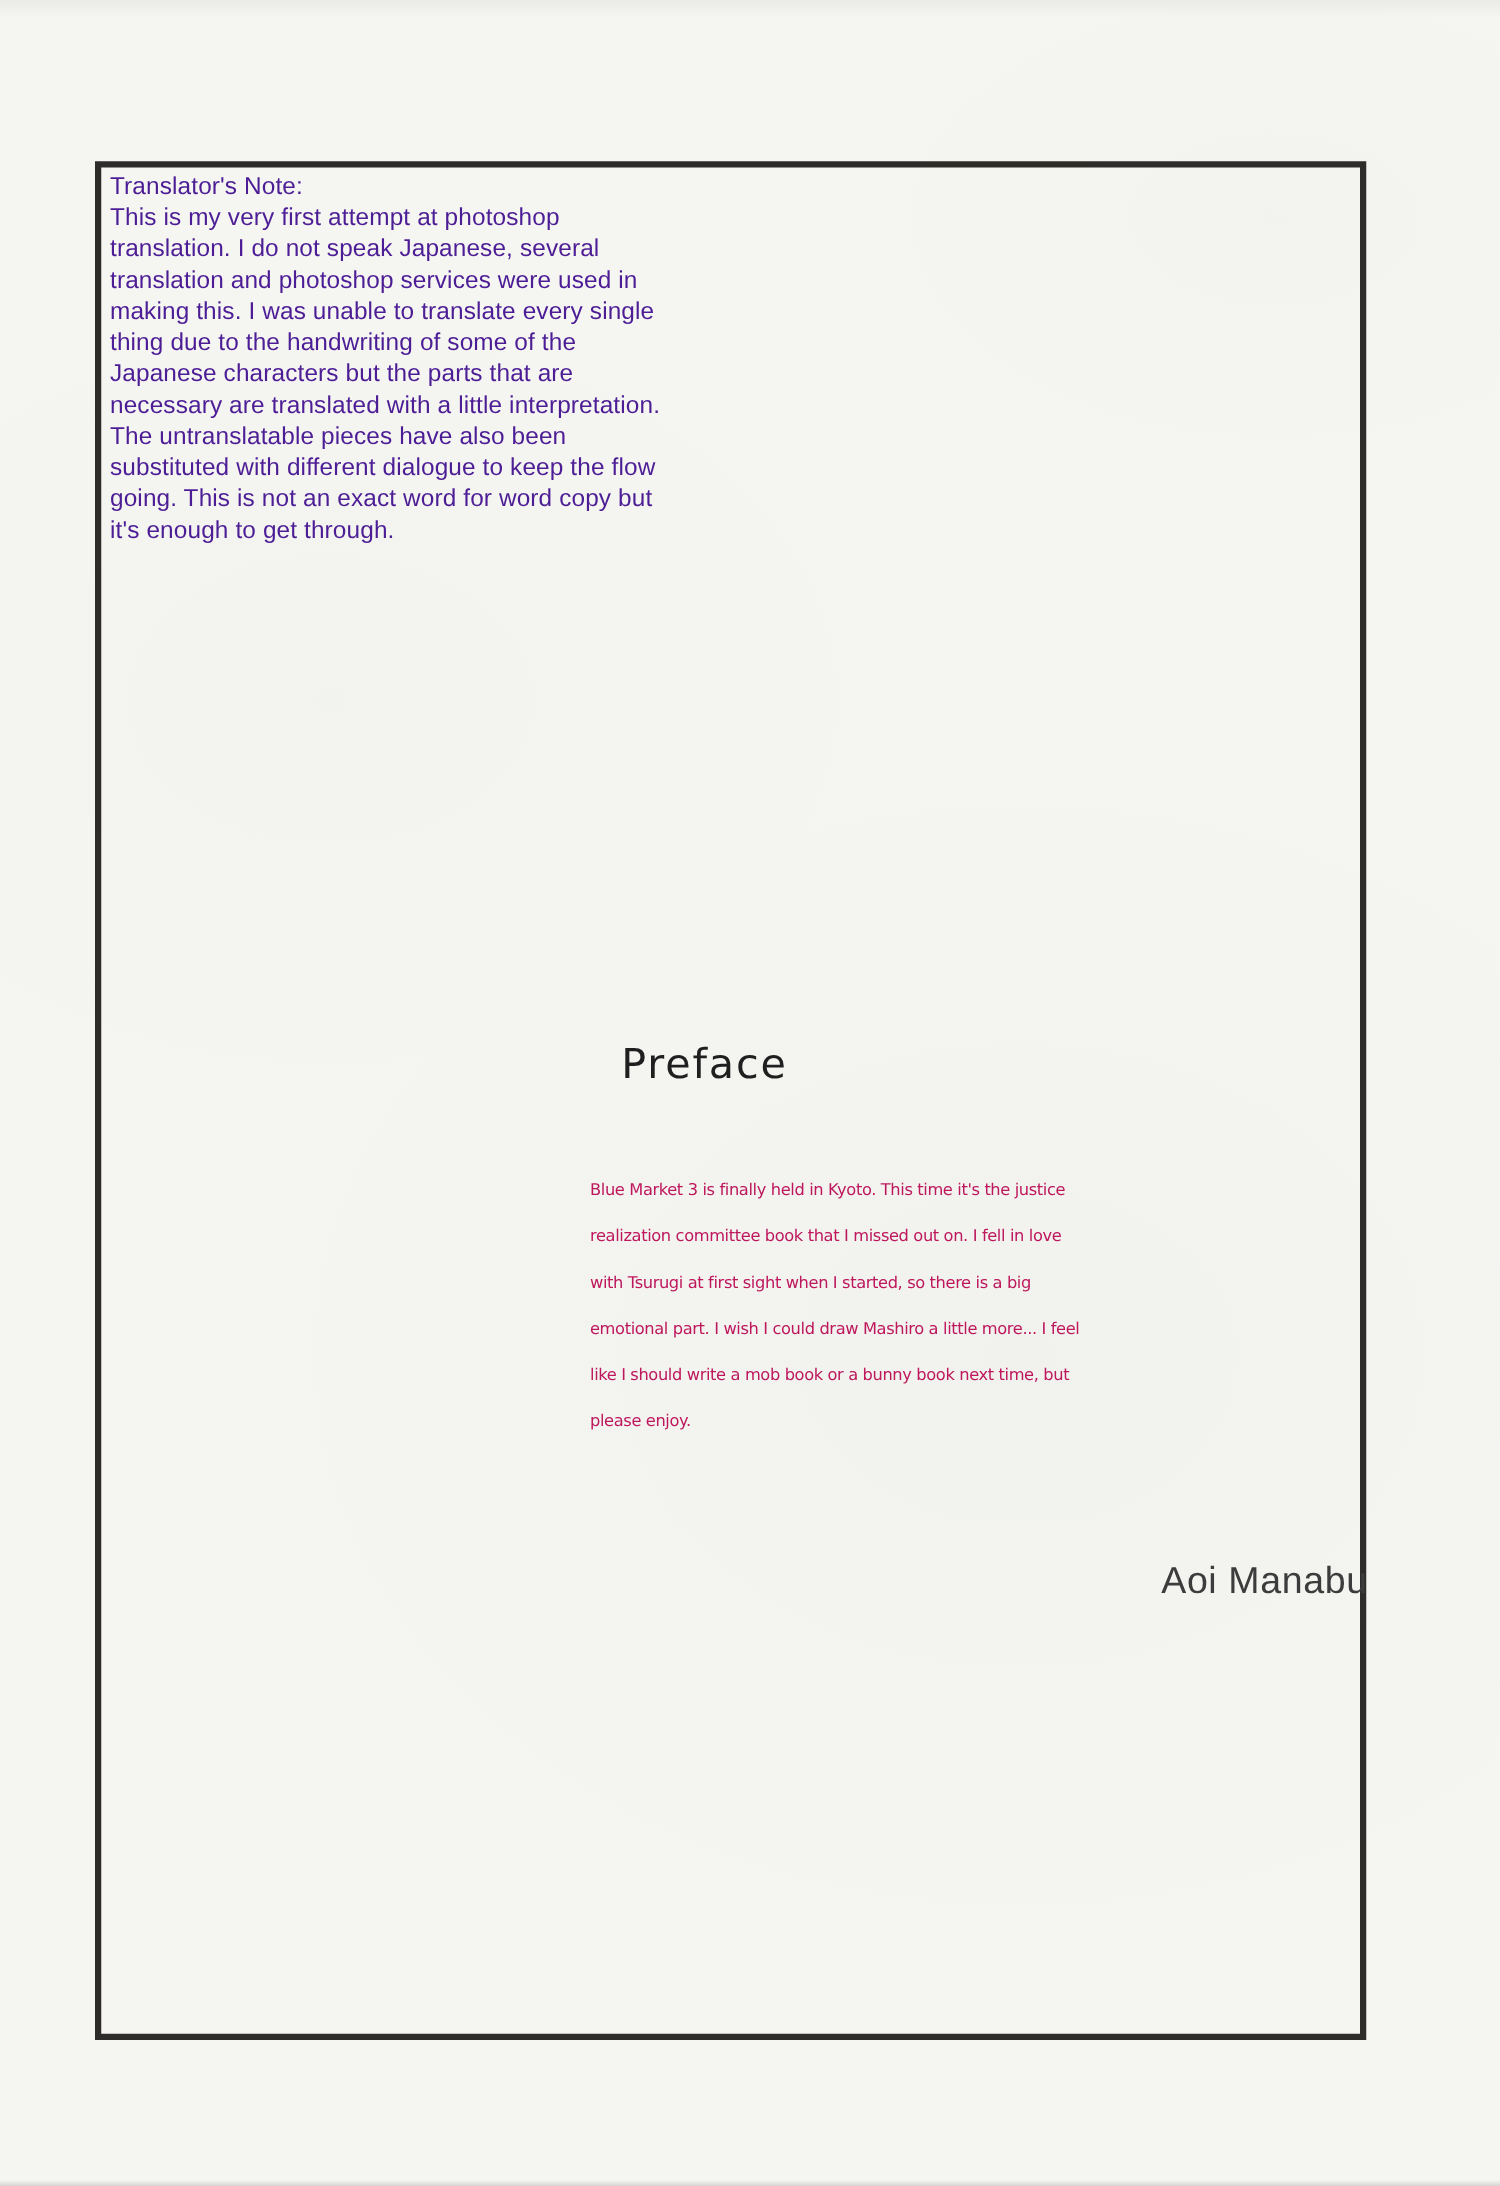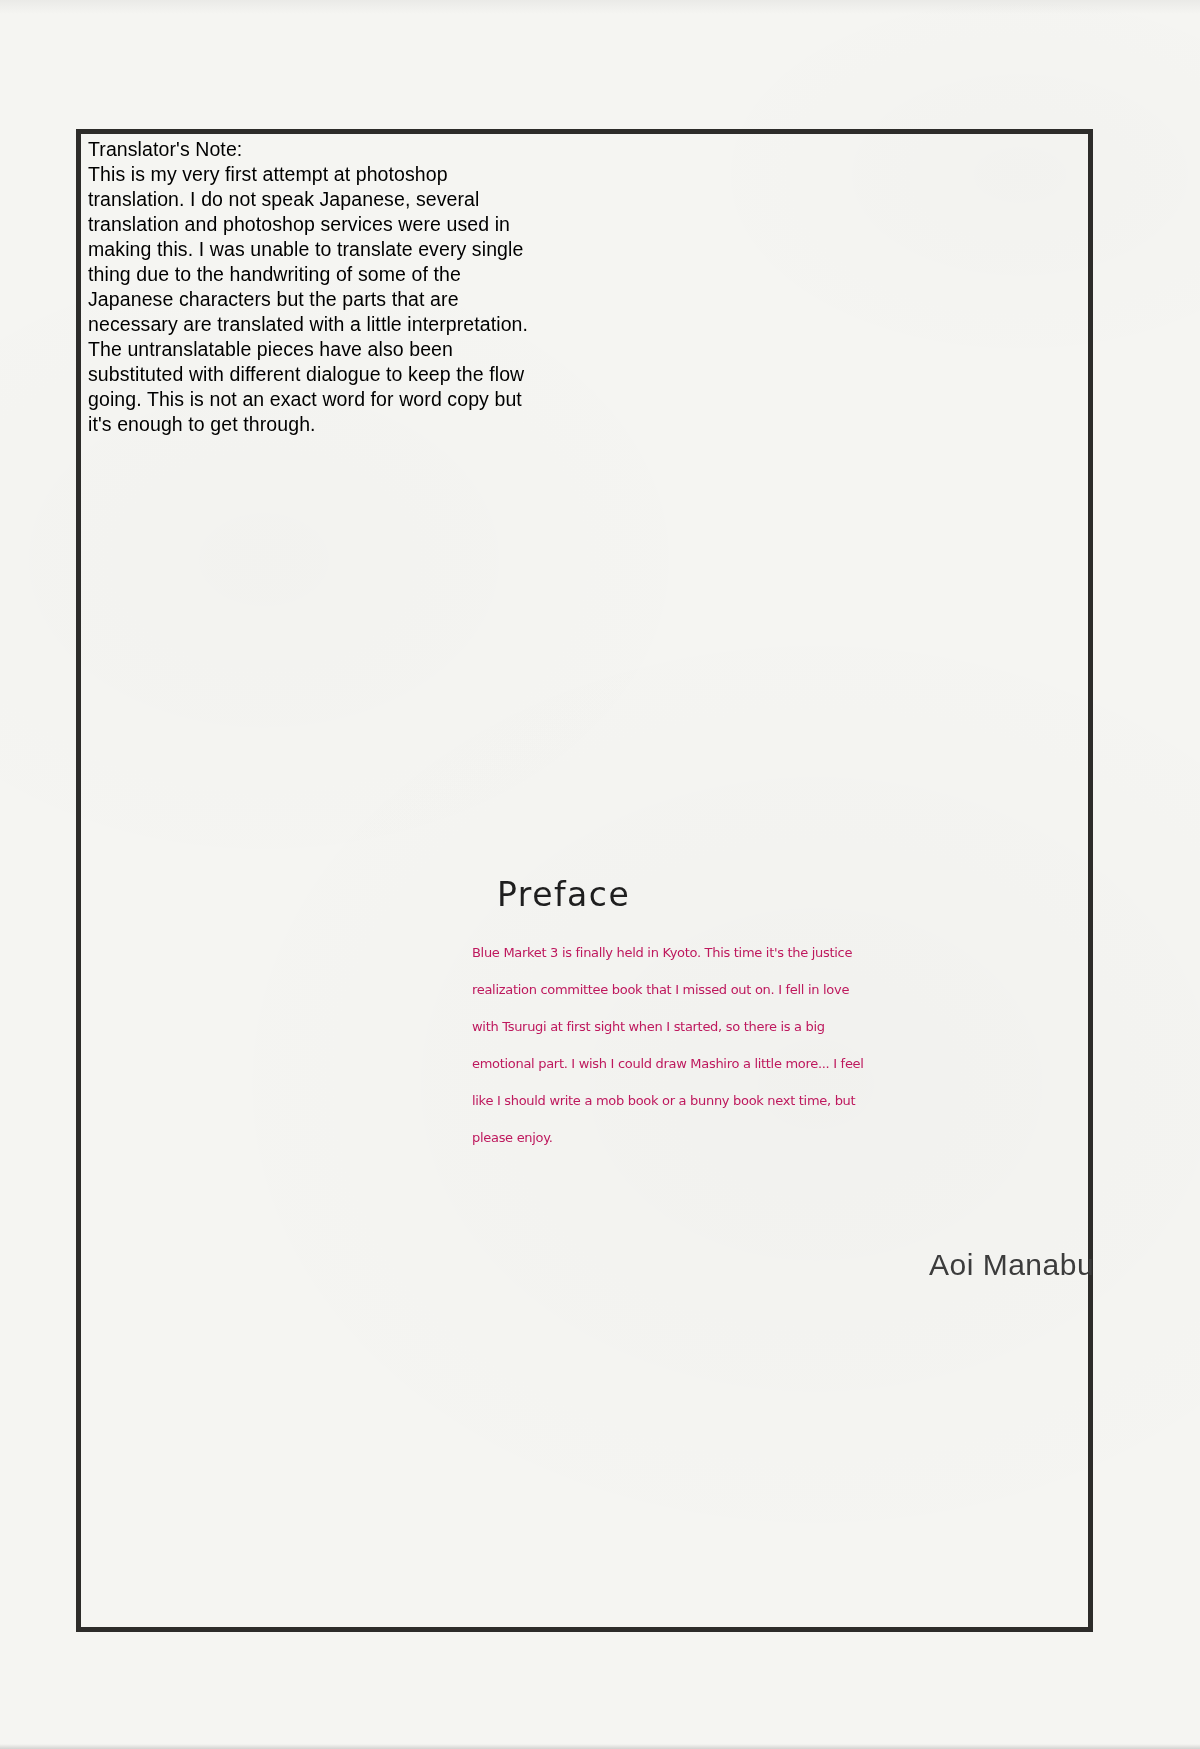--- a/index.html
+++ b/index.html
@@ -39,34 +39,33 @@
     }
     
     .note {
       position: absolute;
       left: 88px;
       top: 137px;
       width: 488px;
       font-size: 19.5px;
       line-height: 25px;
       letter-spacing: 0.1px;
-      color: #000000;
+      color: #4c1d95;
       white-space: pre-line;
     }
     
     .preface-heading {
       position: absolute;
       left: 497px;
       top: 831px;
       font-family: "DejaVu Sans", sans-serif;
       font-size: 33px;
       font-weight: 400;
       letter-spacing: 1.5px;
       color: #1f1f1f;
-      margin-top: 44px;
     }
     
     .preface-body {
       position: absolute;
       left: 472px;
       top: 934px;
       width: 600px;
       font-family: "DejaVu Sans", sans-serif;
       font-size: 13px;
       line-height: 37px;

